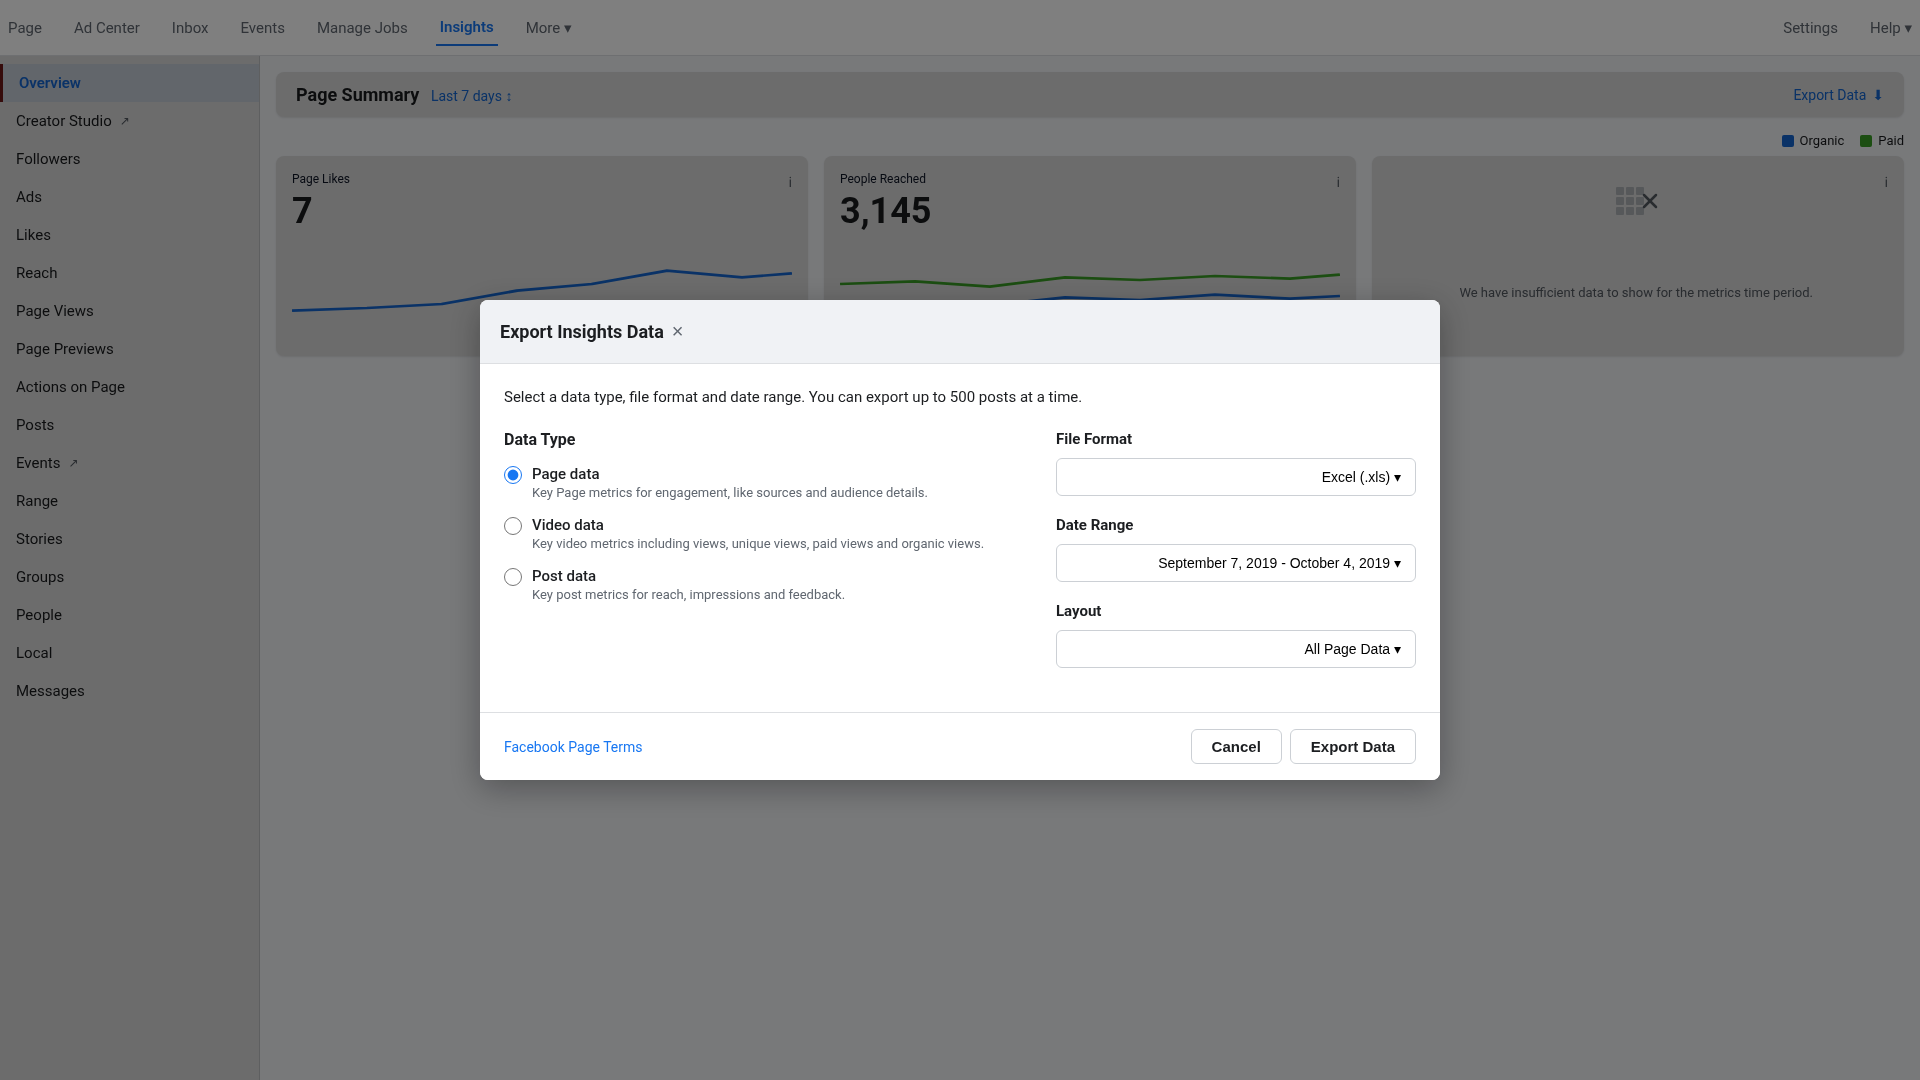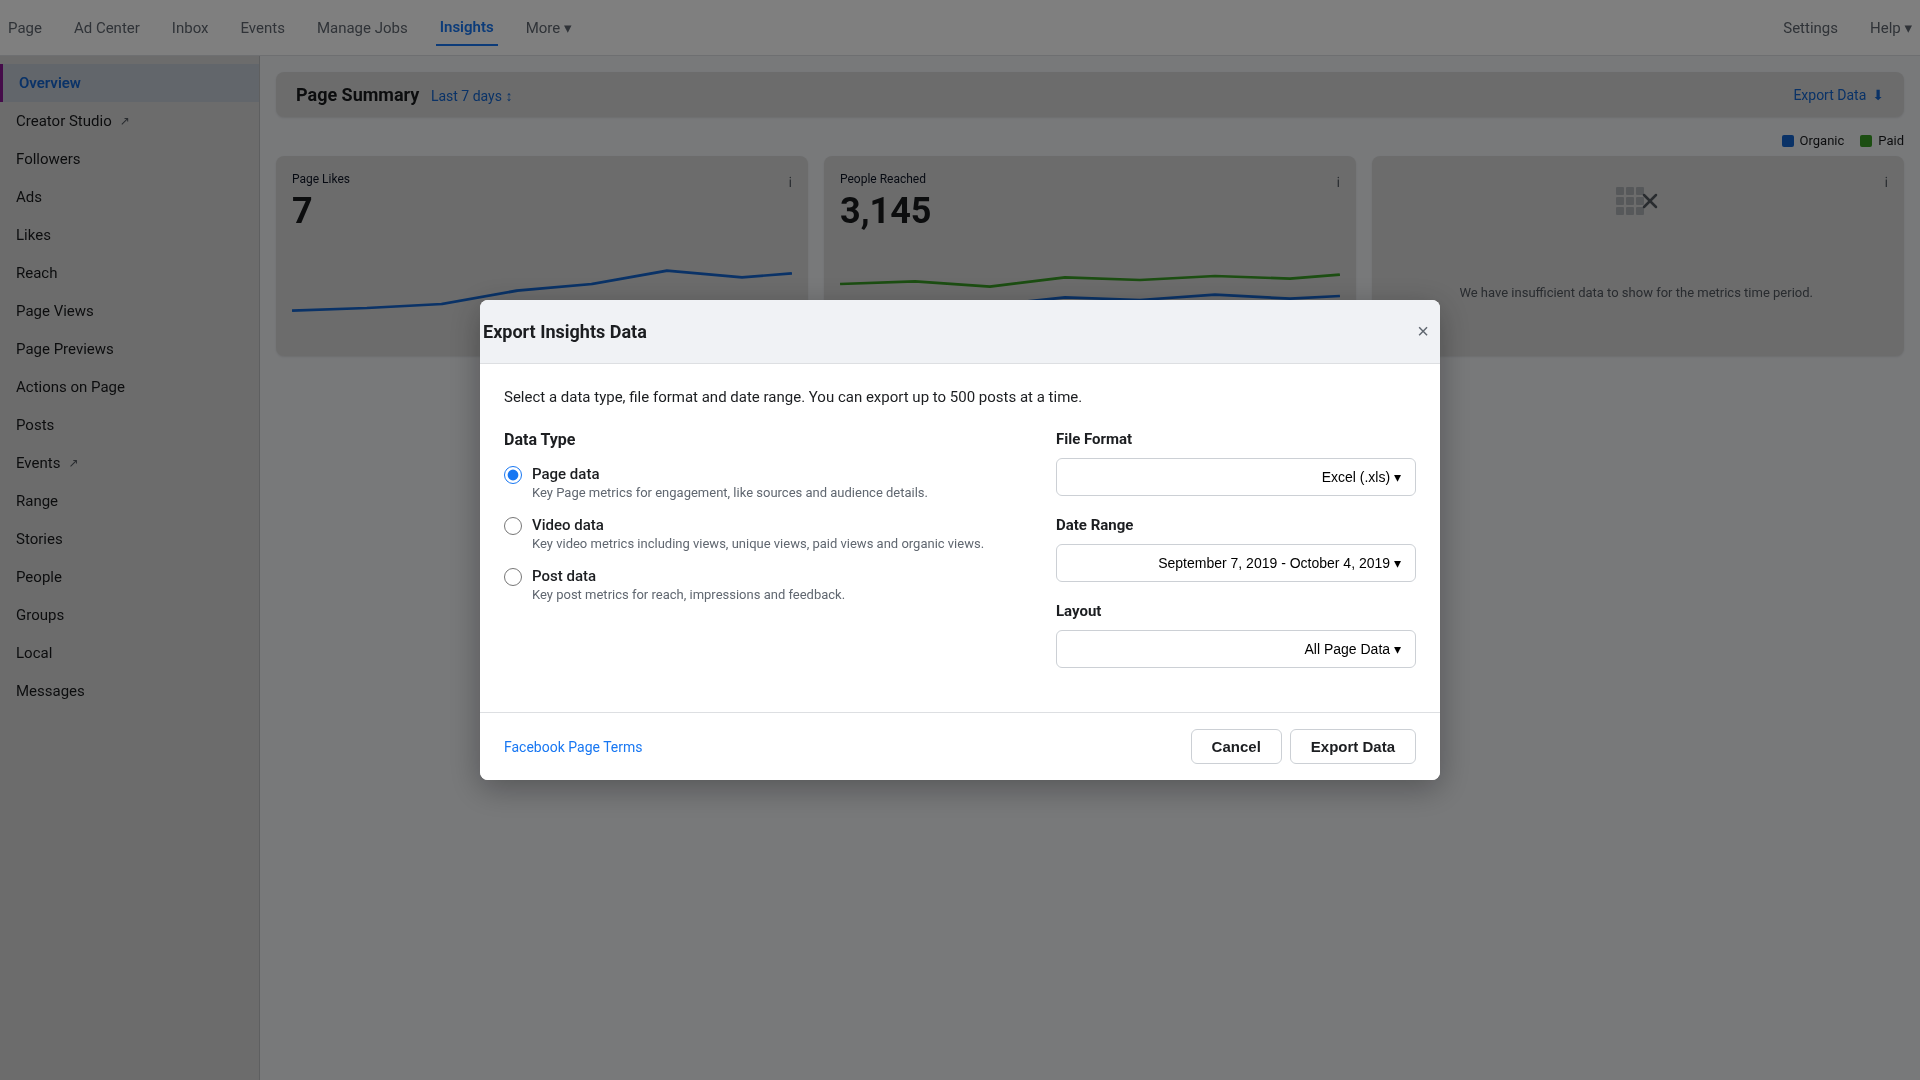--- a/index.html
+++ b/index.html
@@ -23,21 +23,21 @@
     
     .sidebar {
       width: 260px; background: #fff; border-right: 1px solid #dddfe2;
       overflow-y: auto; flex-shrink: 0; padding: 8px 0;
     }
     .sidebar-item {
       display: flex; align-items: center; padding: 10px 16px;
       cursor: pointer; color: #1c1e21; font-size: 15px;
       gap: 8px;
     }
-    .sidebar-item.active { background: #e7f0fd; color: #1877f2; font-weight: 600; border-left: 3px solid #a21caf; }
+    .sidebar-item.active { background: #e7f0fd; color: #1877f2; font-weight: 600; border-left: 3px solid #7f1d1d; }
     .sidebar-item .ext-icon { color: #606770; font-size: 12px; }
 
     
     .main { flex: 1; overflow-y: auto; background: #f0f2f5; padding: 16px; position: relative; }
     .page-summary-bar {
       display: flex; align-items: center; justify-content: space-between;
       background: #fff; padding: 12px 20px; border-radius: 8px; margin-bottom: 16px;
       box-shadow: 0 1px 2px rgba(0,0,0,0.1);
     }
     .page-summary-title { font-size: 18px; font-weight: 700; }
@@ -75,22 +75,22 @@
       display: flex; align-items: center; justify-content: center;
     }
 
     
     .modal {
       background: #fff; border-radius: 8px; width: 960px; max-width: 95vw;
       box-shadow: 0 8px 32px rgba(0,0,0,0.3);
       overflow: hidden;
     }
     .modal-header {
-      display: flex; align-items: center; justify-content: space-between;
-      padding: 16px 3px; border-bottom: 1px solid #dddfe2; background: #f0f2f5;
+      display: flex; align-items: center; justify-content: flex-start;
+      padding: 16px 20px; border-bottom: 1px solid #dddfe2; background: #f0f2f5;
     }
     .modal-title { font-size: 18px; font-weight: 700; }
     .modal-close { background: none; border: none; font-size: 20px; cursor: pointer; color: #606770; padding: 4px 8px; }
 
     .modal-body { padding: 24px; }
     .modal-description { font-size: 15px; color: #1c1e21; margin-bottom: 24px; }
 
     .modal-columns { display: flex; gap: 40px; }
     .modal-left { flex: 1; }
     .modal-right { width: 360px; }
@@ -187,24 +187,24 @@
       <span>Events</span>
       <span class="ext-icon">↗</span>
     </div>
     <div class="sidebar-item">
       <span>Range</span>
     </div>
     <div class="sidebar-item">
       <span>Stories</span>
     </div>
     <div class="sidebar-item">
+      <span>Groups</span>
+    </div>
+    <div class="sidebar-item">
       <span>People</span>
-    </div>
-    <div class="sidebar-item">
-      <span>Groups</span>
     </div>
     <div class="sidebar-item">
       <span>Local</span>
     </div>
     <div class="sidebar-item">
       <span>Messages</span>
     </div>
   </div>
 
   <div class="main">

